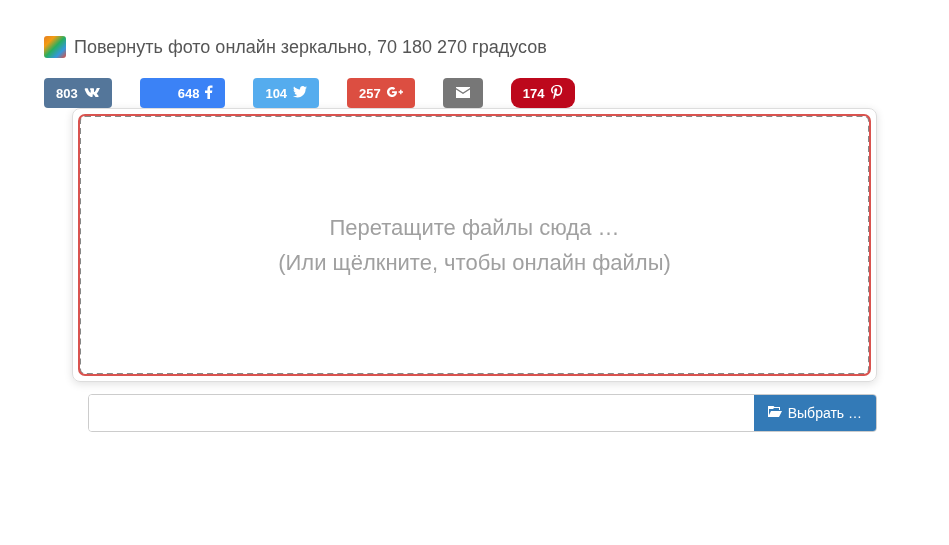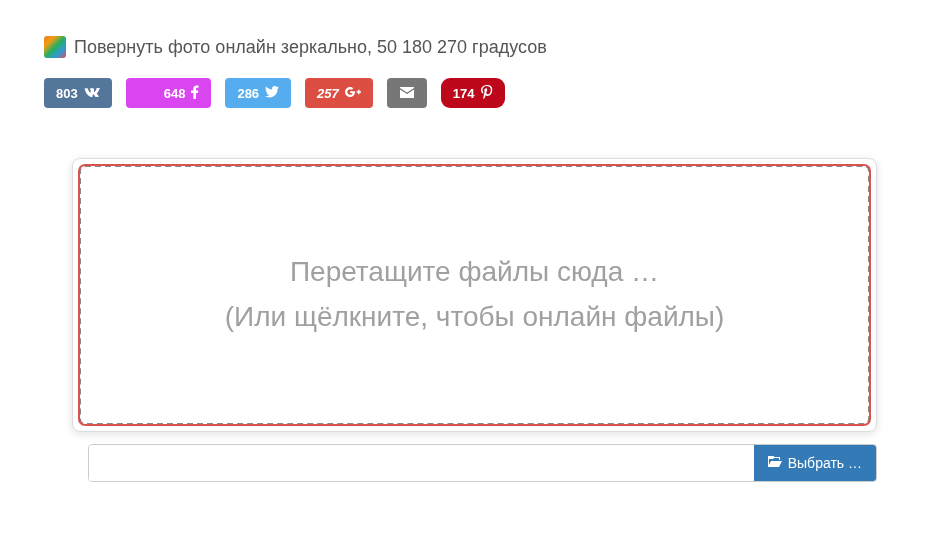--- a/index.html
+++ b/index.html
@@ -26,42 +26,41 @@
       border-radius: 3px;
       flex-shrink: 0;
     }
     .title {
       font-size: 18px;
       color: #555;
       font-weight: 400;
     }
     .social-buttons {
       display: flex;
-      gap: 14px;
-      margin-bottom: 50px;
+      gap: 28px;
     }
     .social-btn {
       display: flex;
       align-items: center;
       justify-content: center;
       gap: 6px;
       height: 30px;
       padding: 0 12px;
       border-radius: 4px;
       color: #fff;
       font-size: 13px;
       font-weight: 600;
       cursor: pointer;
       border: none;
       min-width: 58px;
     }
     .vk { background: #54769a; }
-    .fb { background: #d946ef; padding-left: 38px; }
+    .fb { background: #3b82f6; padding-left: 38px; }
     .tw { background: #55acee; }
-    .gp { background: #dc4e41; font-style: italic; }
+    .gp { background: #dc4e41; }
     .mail { background: #777; min-width: 40px; }
     .pin { background: #bd081c; border-radius: 9px; }
     .social-icon { font-size: 14px; }
     
     .upload-wrapper {
       margin: 0 28px;
       border: 1px solid #ddd;
       border-radius: 8px;
       padding: 6px;
       box-shadow: 0 2px 8px rgba(0,0,0,0.12);
@@ -74,21 +73,21 @@
       height: 260px;
       display: flex;
       flex-direction: column;
       align-items: center;
       justify-content: center;
       cursor: pointer;
       background: #fff;
     }
     .dropzone-text {
       color: #a0a0a0;
-      font-size: 28px;
+      font-size: 22px;
       line-height: 1.6;
       text-align: center;
     }
     
     .file-bar {
       margin: 12px 28px 0 44px;
       display: flex;
       align-items: stretch;
       border: 1px solid #ccc;
       border-radius: 4px;
@@ -115,42 +114,42 @@
     .folder-icon {
       display: inline-block;
     }
   </style>
 </head>
 <body>
 
 <div class="container">
   <div class="header">
     <div class="logo"></div>
-    <h1 class="title">Повернуть фото онлайн зеркально, 50 180 270 градусов</h1>
+    <h1 class="title">Повернуть фото онлайн зеркально, 70 180 270 градусов</h1>
   </div>
 
   <div class="social-buttons">
     <button class="social-btn vk">
       <span>803</span>
       <span class="social-icon">
         <svg width="16" height="10" viewBox="0 0 24 14" fill="#fff">
             <path d="M23 1c-.3 1.5-2 5-4 7 1 1 3 2.5 3 4 0 .5-.5 1-1 1h-3c-1 0-1-1-2-2s-2-2-2.5-2c-.3 0-.5.2-.5.5V12c0 .5-.5 1-1 1-3 0-7-2-10-9C1.5 2.5 1 1 1 1c0-.5.5-1 1-1h3c.5 0 .8.3 1 1 1 3 2.5 5.5 3.5 5.5.3 0 .5-.2.5-.5V3c0-1-1-1-1-2 0-.5.5-1 1-1h4c.5 0 1 .5 1 1v4c0 .3.2.5.5.5 1 0 2.5-2.5 3.5-5.5.2-.7.5-1 1-1h3c.5 0 1 .5 1 1z"></path>
           </svg>
       </span>
     </button>
     <button class="social-btn fb">
       <span>648</span>
       <span class="social-icon">
         <svg width="8" height="14" viewBox="0 0 8 14" fill="#fff">
             <path d="M5 14V8h2l.3-2.5H5V4c0-.7.2-1.2 1.2-1.2H7.5V.5C7.3.5 6.5.4 5.6.4 3.7.4 2.4 1.5 2.4 3.7v1.8H0V8h2.4v6H5z"></path>
           </svg>
       </span>
     </button>
     <button class="social-btn tw">
-      <span>286</span>
+      <span>104</span>
       <span class="social-icon">
         <svg width="14" height="12" viewBox="0 0 14 12" fill="#fff">
             <path d="M14 1.4c-.5.2-1 .4-1.6.5.6-.4 1-1 1.2-1.6-.5.3-1.2.6-1.8.7C11.3.4 10.6 0 9.8 0 8.2 0 7 1.3 7 2.9c0 .2 0 .4.1.6C4.7 3.4 2.5 2.2 1 .5c-.2.4-.4.9-.4 1.5 0 1 .5 1.9 1.3 2.4-.5 0-.9-.1-1.3-.4 0 1.4 1 2.6 2.3 2.9-.2.1-.5.1-.8.1-.2 0-.4 0-.5-.1.4 1.2 1.4 2 2.7 2-1 .8-2.2 1.2-3.6 1.2H0c1.3.8 2.8 1.3 4.4 1.3 5.3 0 8.2-4.4 8.2-8.2v-.4c.6-.4 1-.9 1.4-1.4z"></path>
           </svg>
       </span>
     </button>
     <button class="social-btn gp">
       <span>257</span>
       <span class="social-icon">
         <svg width="16" height="12" viewBox="0 0 18 12" fill="#fff">

